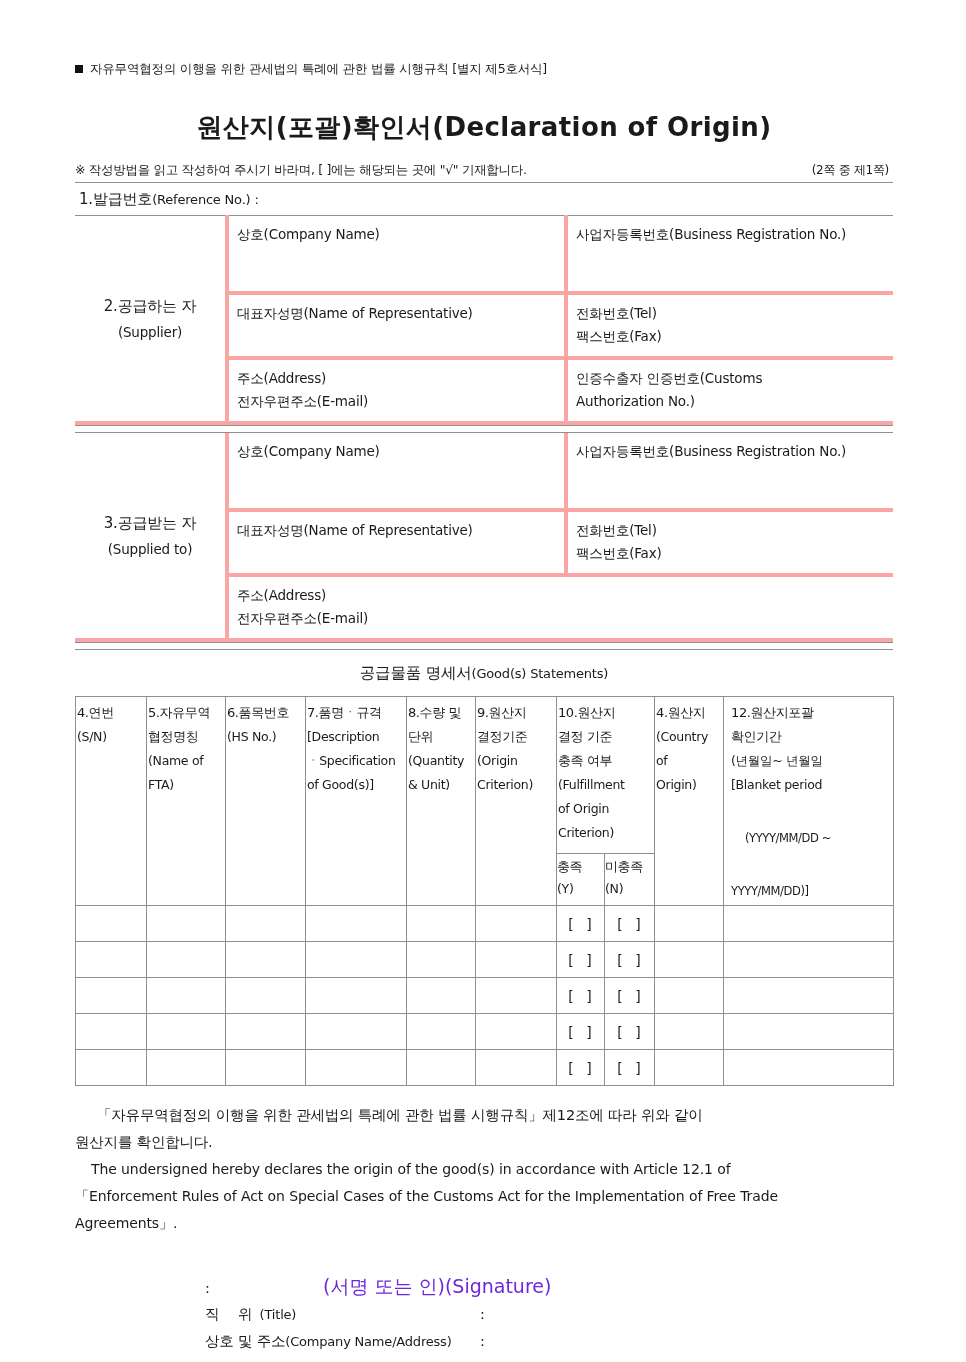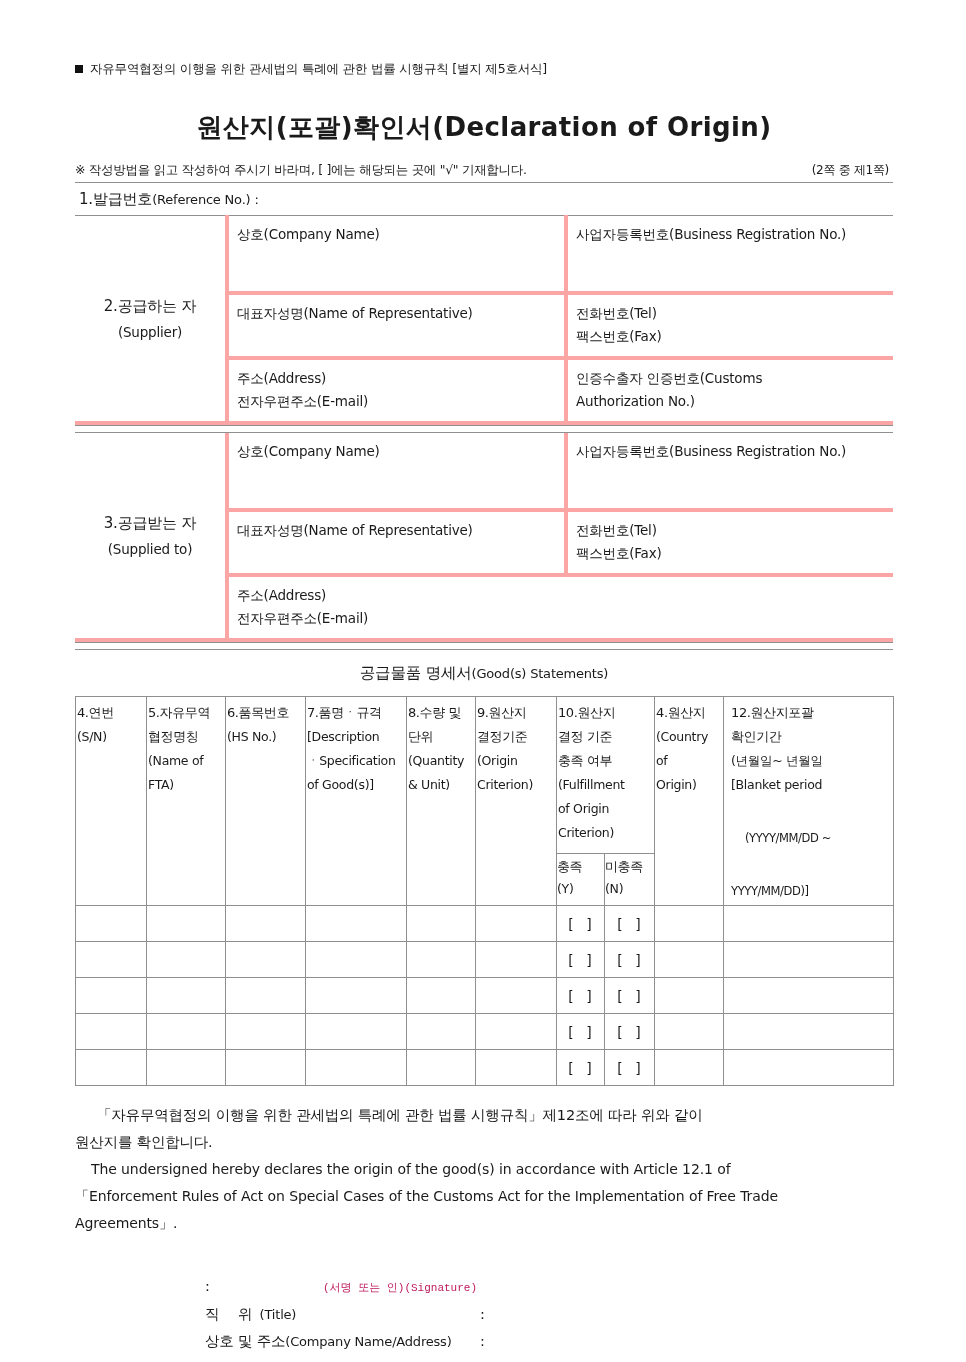--- a/index.html
+++ b/index.html
@@ -182,21 +182,21 @@
     align-items: baseline;
   }
   .sigrow .lbl {
     width: 275px;
     flex: none;
     letter-spacing: -0.2px;
   }
   .sigrow .lbl .en { font-size: 13px; }
   .sigrow .colon { width: 26px; flex: none; }
   .sigrow .val { letter-spacing: -0.2px; }
-  .sigrow .sigmark { color: #be185d; font-size: 11px; padding-left: 92px; font-family: Liberation Mono, monospace; }
+  .sigrow .sigmark { color: #6d28d9; font-size: 19px; padding-left: 92px; }
   .spaced { letter-spacing: 7px; }
   .datefield { }
 
   .footrule {
     border: none;
     border-top: 5px solid #9a9a9a;
     margin: 14px 0 0 0;
   }
 </style>
 </head>

